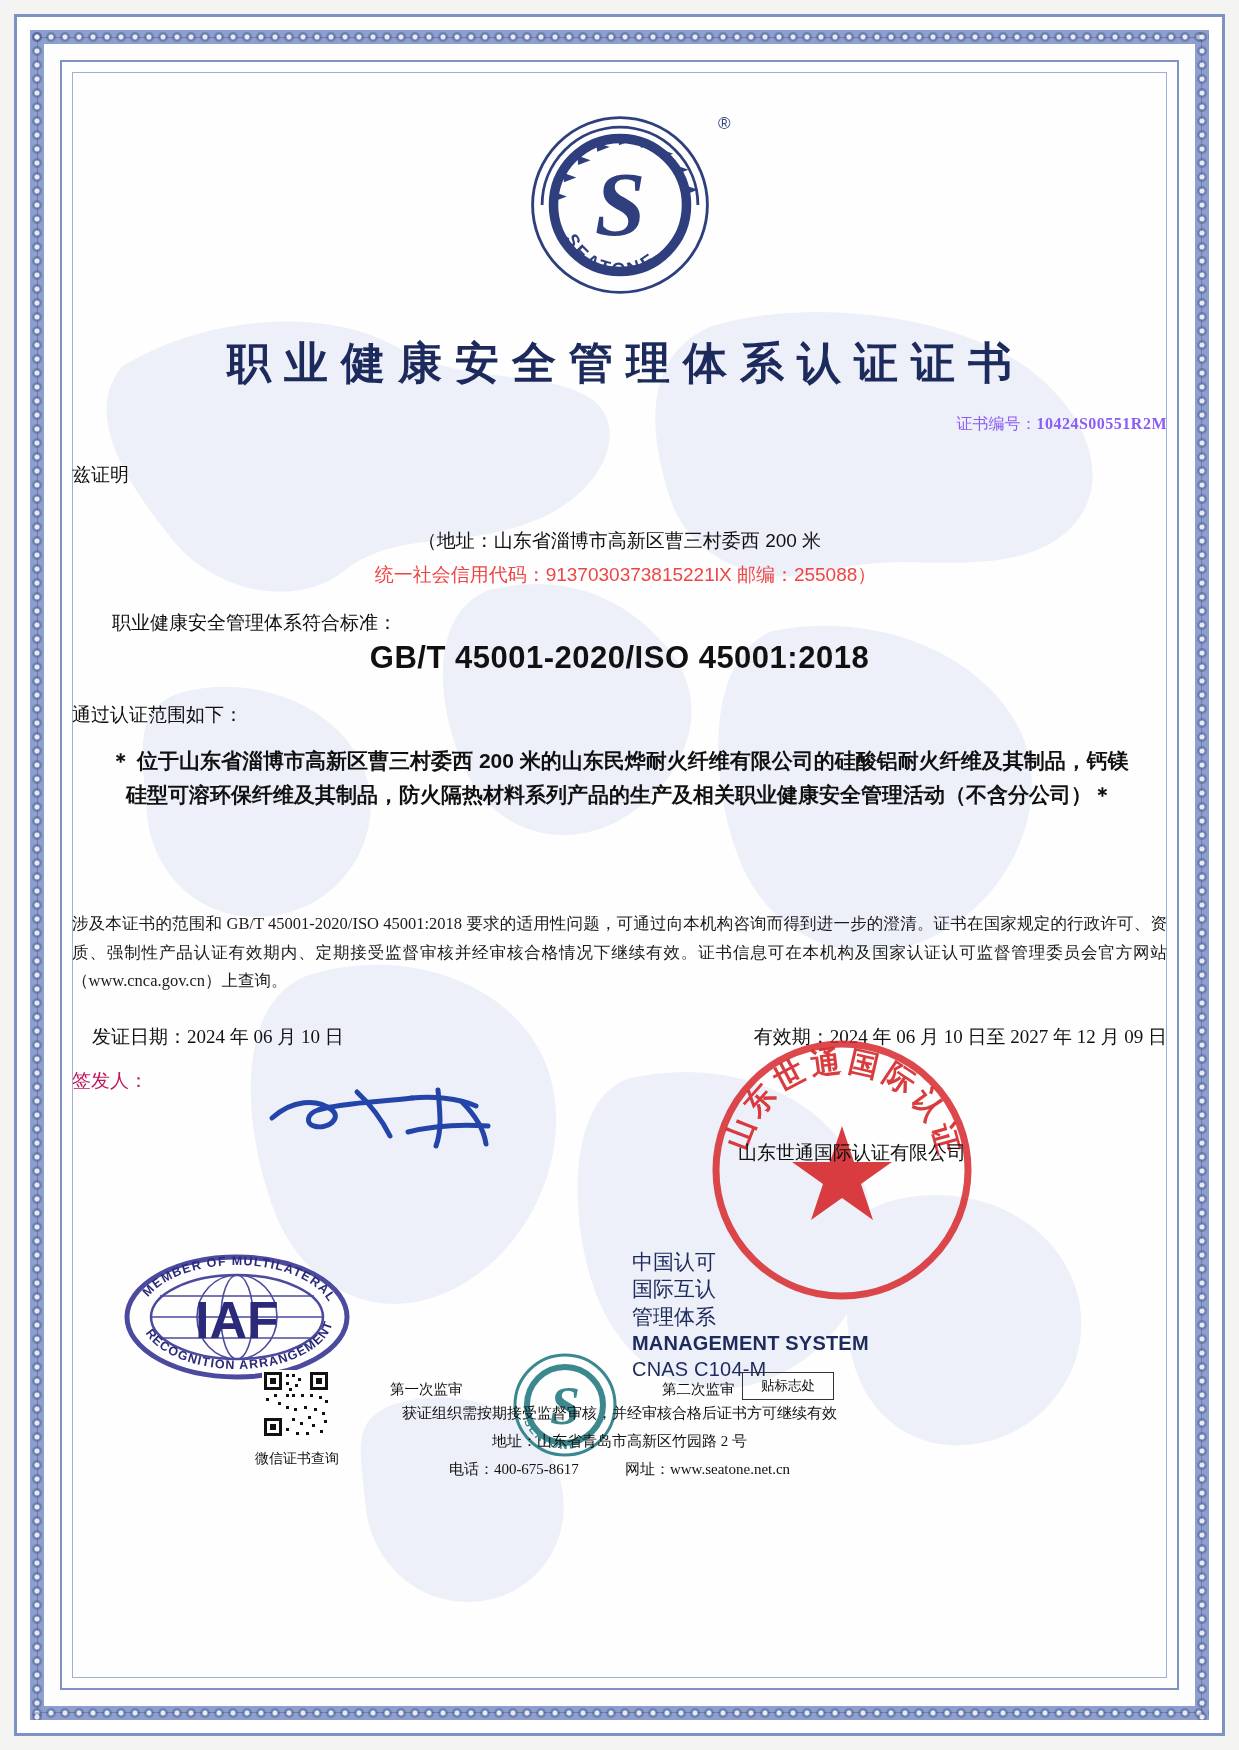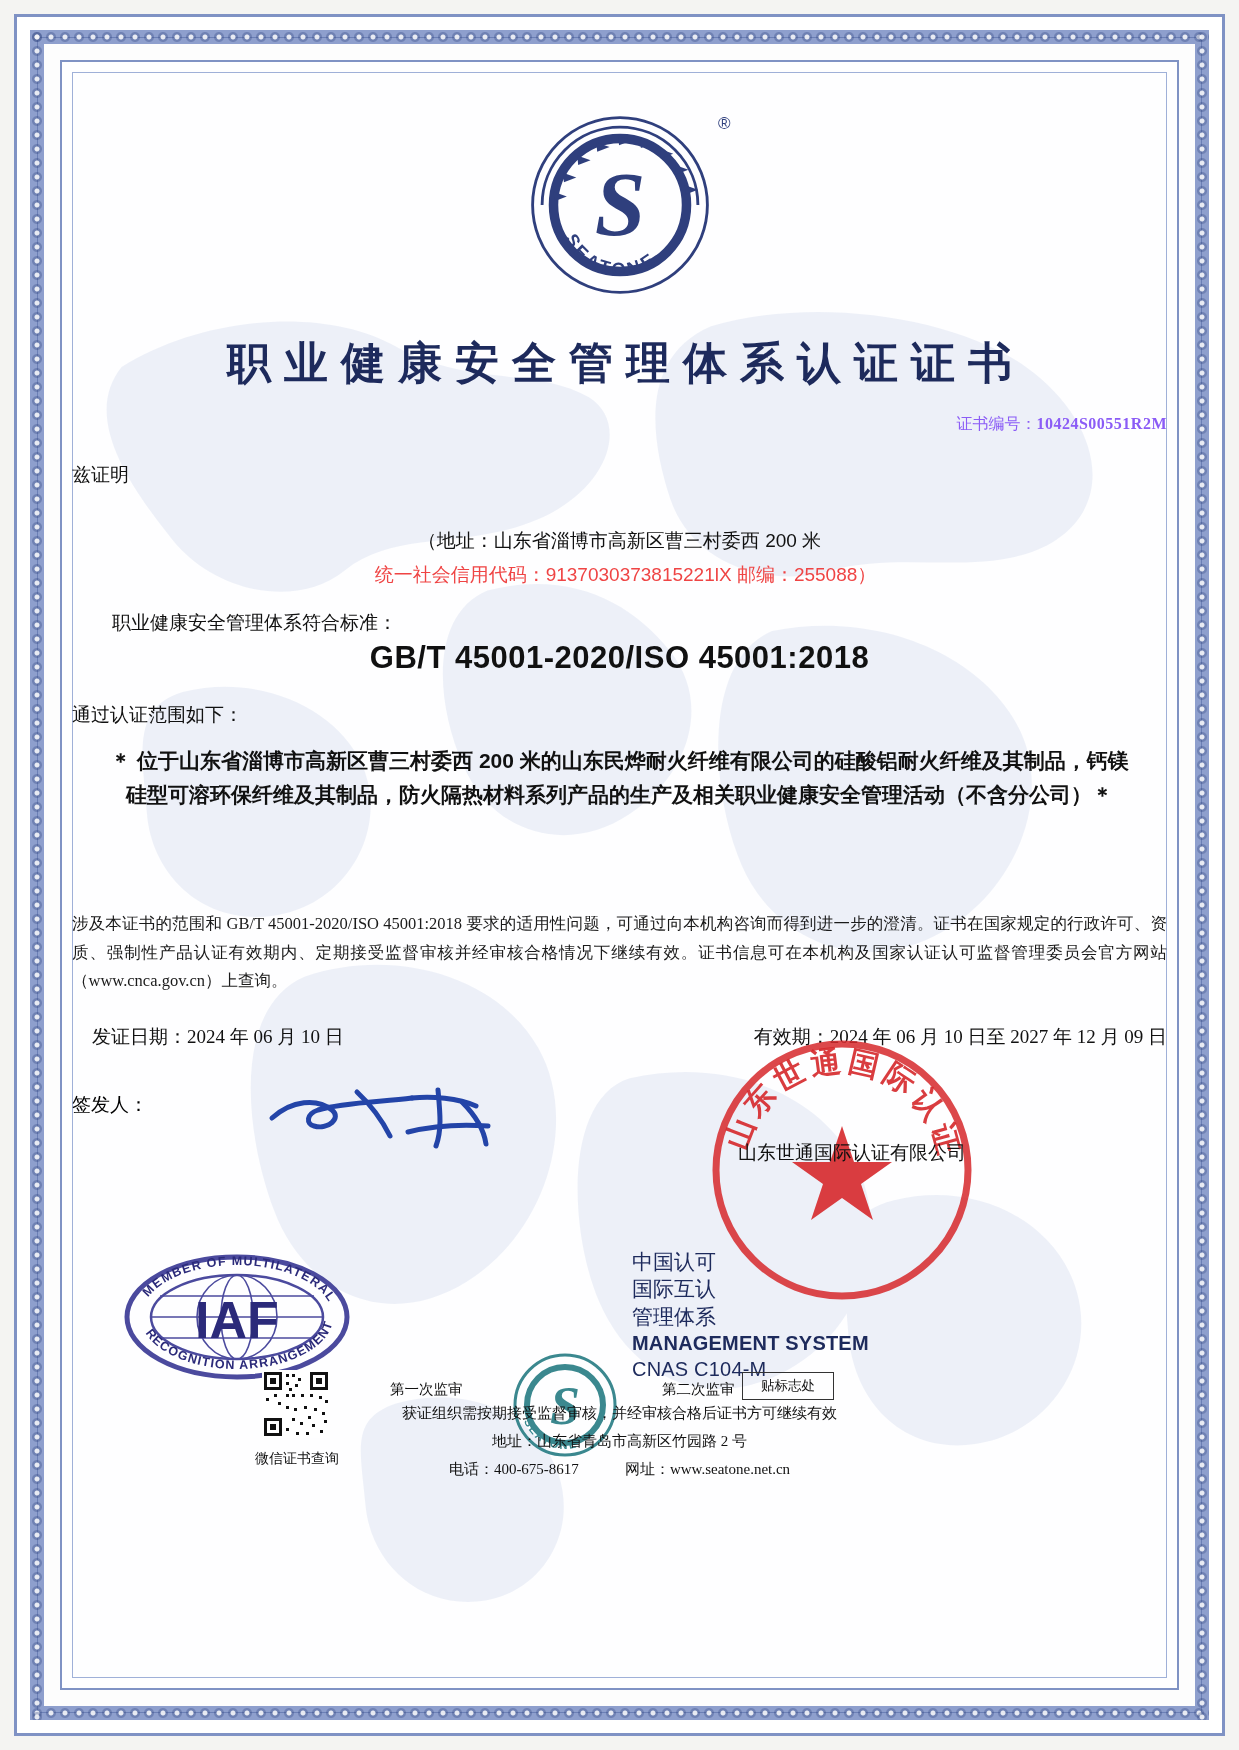--- a/index.html
+++ b/index.html
@@ -150,21 +150,21 @@
   }
   .dates{
     position:absolute;left:10px;right:10px;top:962px;
     display:flex;justify-content:space-between;
     font-size:19px;color:#111;
     font-family:"Liberation Serif","DejaVu Serif",serif;
     margin-left:20px;
   }
   .signer{
     position:absolute;left:10px;top:1006px;
-    font-size:19px;color:#000000;margin-top:24px;
+    font-size:19px;color:#be185d;
   }
   .signature{
     position:absolute;left:200px;top:1010px;width:260px;height:90px;
   }
   .signature svg{width:100%;height:100%;}
 
   
   .seal{
     position:absolute;left:640px;top:968px;width:280px;height:280px;
     pointer-events:none;

